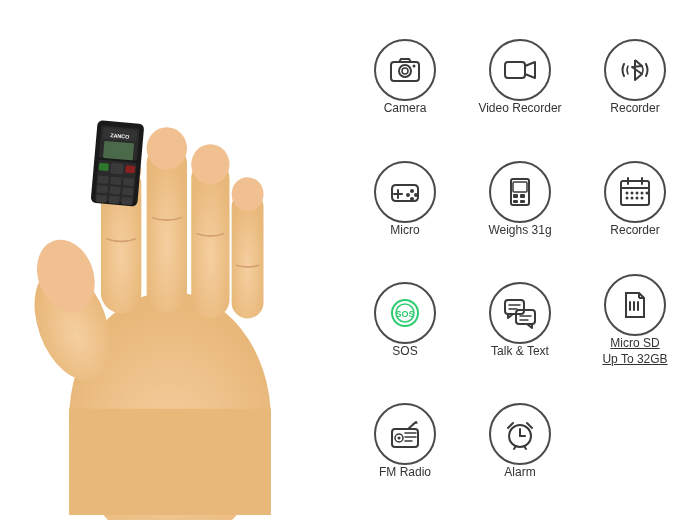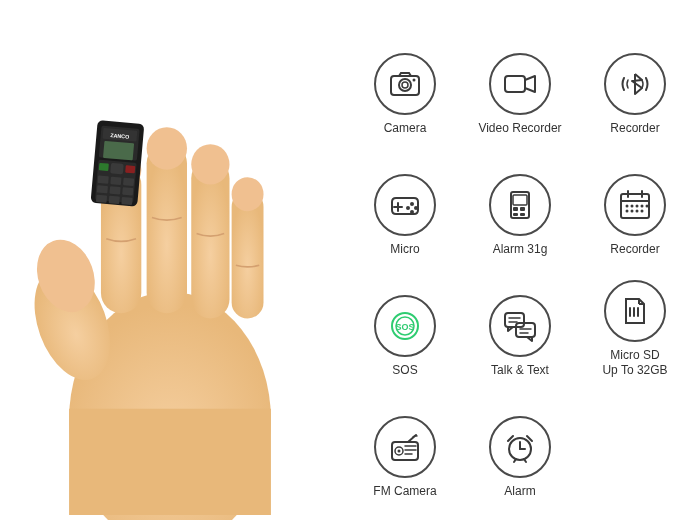--- a/index.html
+++ b/index.html
@@ -34,22 +34,21 @@
       grid-template-columns: repeat(3, 1fr);
       grid-template-rows: repeat(4, 1fr);
       padding: 20px 10px;
       gap: 5px;
     }
 
     .feature-item {
       display: flex;
       flex-direction: column;
       align-items: center;
-      justify-content: flex-end;
-      gap: 6px;
+      justify-content: center;
     }
 
     .icon-circle {
       width: 62px;
       height: 62px;
       border-radius: 50%;
       border: 2.5px solid #4a4a4a;
       display: flex;
       align-items: center;
       justify-content: center;
@@ -195,21 +194,21 @@
     <div class="icon-circle">
       <svg class="icon-svg" viewBox="0 0 34 34">
         <rect x="8" y="4" width="18" height="26" rx="2" fill="none" stroke="#3a3a3a" stroke-width="2"></rect>
         <rect x="10" y="7" width="14" height="10" rx="1" fill="none" stroke="#3a3a3a" stroke-width="1.5"></rect>
         <rect x="10" y="19" width="5" height="4" rx="1" fill="#3a3a3a"></rect>
         <rect x="17" y="19" width="5" height="4" rx="1" fill="#3a3a3a"></rect>
         <rect x="10" y="25" width="5" height="3" rx="1" fill="#3a3a3a"></rect>
         <rect x="17" y="25" width="5" height="3" rx="1" fill="#3a3a3a"></rect>
       </svg>
     </div>
-    <span class="feature-label">Alarm 31g</span>
+    <span class="feature-label">Weighs 31g</span>
   </div>
 
   <div class="feature-item">
     <div class="icon-circle">
       <svg class="icon-svg" viewBox="0 0 34 34">
         <rect x="3" y="6" width="28" height="24" rx="2" fill="none" stroke="#3a3a3a" stroke-width="2"></rect>
         <line x1="3" y1="13" x2="31" y2="13" stroke="#3a3a3a" stroke-width="2"></line>
         <line x1="10" y1="3" x2="10" y2="9" stroke="#3a3a3a" stroke-width="2" stroke-linecap="round"></line>
         <line x1="24" y1="3" x2="24" y2="9" stroke="#3a3a3a" stroke-width="2" stroke-linecap="round"></line>
         <circle cx="9" cy="18" r="1.5" fill="#3a3a3a"></circle>
@@ -257,39 +256,39 @@
     <div class="icon-circle">
       <svg class="icon-svg" viewBox="0 0 34 34">
         <path d="M8 5 L8 29 L26 29 L26 10 L21 5 Z" fill="none" stroke="#3a3a3a" stroke-width="2"></path>
         <line x1="21" y1="5" x2="21" y2="10" stroke="#3a3a3a" stroke-width="2"></line>
         <line x1="21" y1="10" x2="26" y2="10" stroke="#3a3a3a" stroke-width="2"></line>
         <line x1="12" y1="14" x2="12" y2="22" stroke="#3a3a3a" stroke-width="2" stroke-linecap="round"></line>
         <line x1="16" y1="14" x2="16" y2="22" stroke="#3a3a3a" stroke-width="2" stroke-linecap="round"></line>
         <line x1="20" y1="14" x2="20" y2="22" stroke="#3a3a3a" stroke-width="2" stroke-linecap="round"></line>
       </svg>
     </div>
-    <span class="feature-label" style="white-space: pre-line; text-align: center;">Micro SD
+    <span class="feature-label" style="white-space: pre-line; text-align: center; text-decoration: underline;">Micro SD
 Up To 32GB</span>
   </div>
 
   <div class="feature-item">
     <div class="icon-circle">
       <svg class="icon-svg" viewBox="0 0 34 34">
         <rect x="4" y="12" width="26" height="18" rx="3" fill="none" stroke="#3a3a3a" stroke-width="2"></rect>
         <circle cx="11" cy="21" r="4" fill="none" stroke="#3a3a3a" stroke-width="1.5"></circle>
         <circle cx="11" cy="21" r="1.5" fill="#3a3a3a"></circle>
         <line x1="17" y1="16" x2="28" y2="16" stroke="#3a3a3a" stroke-width="1.5" stroke-linecap="round"></line>
         <line x1="17" y1="20" x2="28" y2="20" stroke="#3a3a3a" stroke-width="1.5" stroke-linecap="round"></line>
         <line x1="17" y1="24" x2="24" y2="24" stroke="#3a3a3a" stroke-width="1.5" stroke-linecap="round"></line>
 
         <line x1="20" y1="12" x2="28" y2="5" stroke="#3a3a3a" stroke-width="2" stroke-linecap="round"></line>
         <path d="M25 7 Q27 5 29 6" fill="none" stroke="#3a3a3a" stroke-width="1.5" stroke-linecap="round"></path>
       </svg>
     </div>
-    <span class="feature-label">FM Camera</span>
+    <span class="feature-label">FM Radio</span>
   </div>
 
   <div class="feature-item">
     <div class="icon-circle">
       <svg class="icon-svg" viewBox="0 0 34 34">
         <circle cx="17" cy="19" r="11" fill="none" stroke="#3a3a3a" stroke-width="2"></circle>
         <line x1="17" y1="19" x2="17" y2="12" stroke="#3a3a3a" stroke-width="2" stroke-linecap="round"></line>
         <line x1="17" y1="19" x2="22" y2="19" stroke="#3a3a3a" stroke-width="2" stroke-linecap="round"></line>
         <line x1="5" y1="11" x2="10" y2="6" stroke="#3a3a3a" stroke-width="2" stroke-linecap="round"></line>
         <line x1="29" y1="11" x2="24" y2="6" stroke="#3a3a3a" stroke-width="2" stroke-linecap="round"></line>

